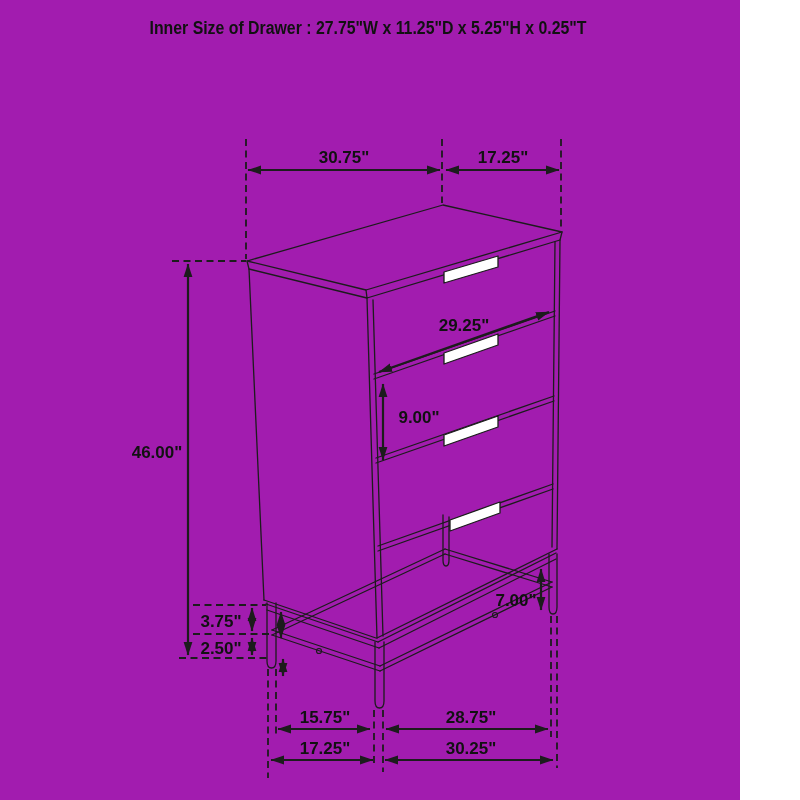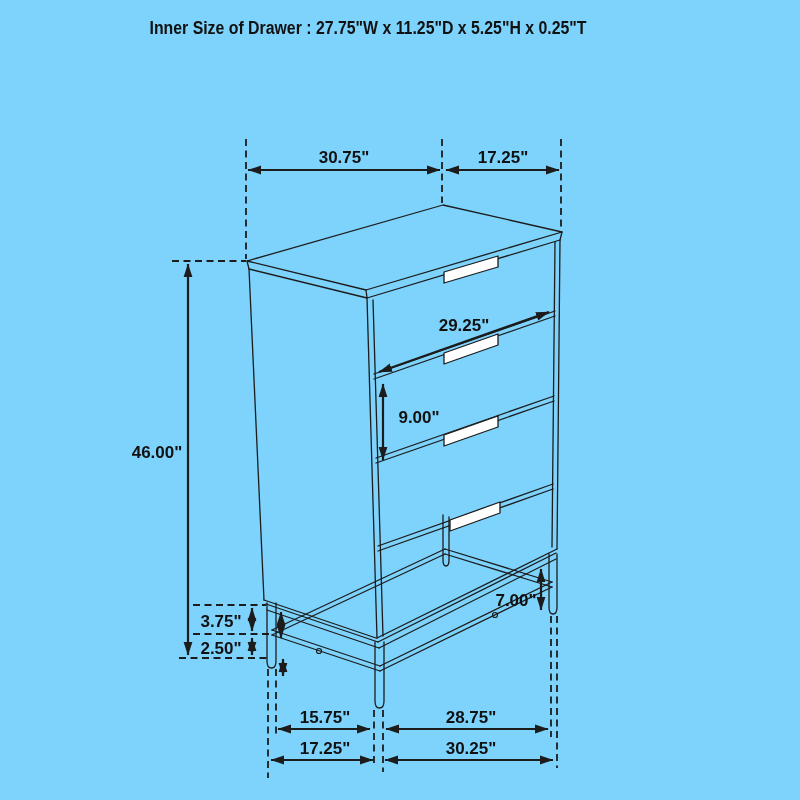--- a/index.html
+++ b/index.html
@@ -1,16 +1,16 @@
 <!DOCTYPE html>
 <html><head>
 <meta charset="utf-8">
 <style>
   html,body{margin:0;padding:0;background:#fff;}
-  .page{position:relative;width:800px;height:800px;background:#7dd3fc;overflow:hidden;
+  .page{position:relative;width:740px;height:800px;background:#a21caf;overflow:hidden;
         font-family:"Liberation Sans", sans-serif;}
   svg{display:block;}
   .ln{fill:none;stroke:#1c1c1c;stroke-width:1.3;stroke-linejoin:round;stroke-linecap:round;}
   .dash{fill:none;stroke:#1c1c1c;stroke-width:1.8;stroke-dasharray:7 4.5;stroke-linecap:butt;}
   .dim{fill:none;stroke:#1c1c1c;stroke-width:2.2;}
   .lbl{font:bold 17px "Liberation Sans", sans-serif;fill:#111;text-anchor:middle;}
   .title{font:bold 18px "Liberation Sans", sans-serif;fill:#111;text-anchor:middle;}
   .handle{fill:#ffffff;stroke:#1c1c1c;stroke-width:1.3;stroke-linejoin:round;}
   .screw{fill:none;stroke:#1c1c1c;stroke-width:1.2;}
 </style>

